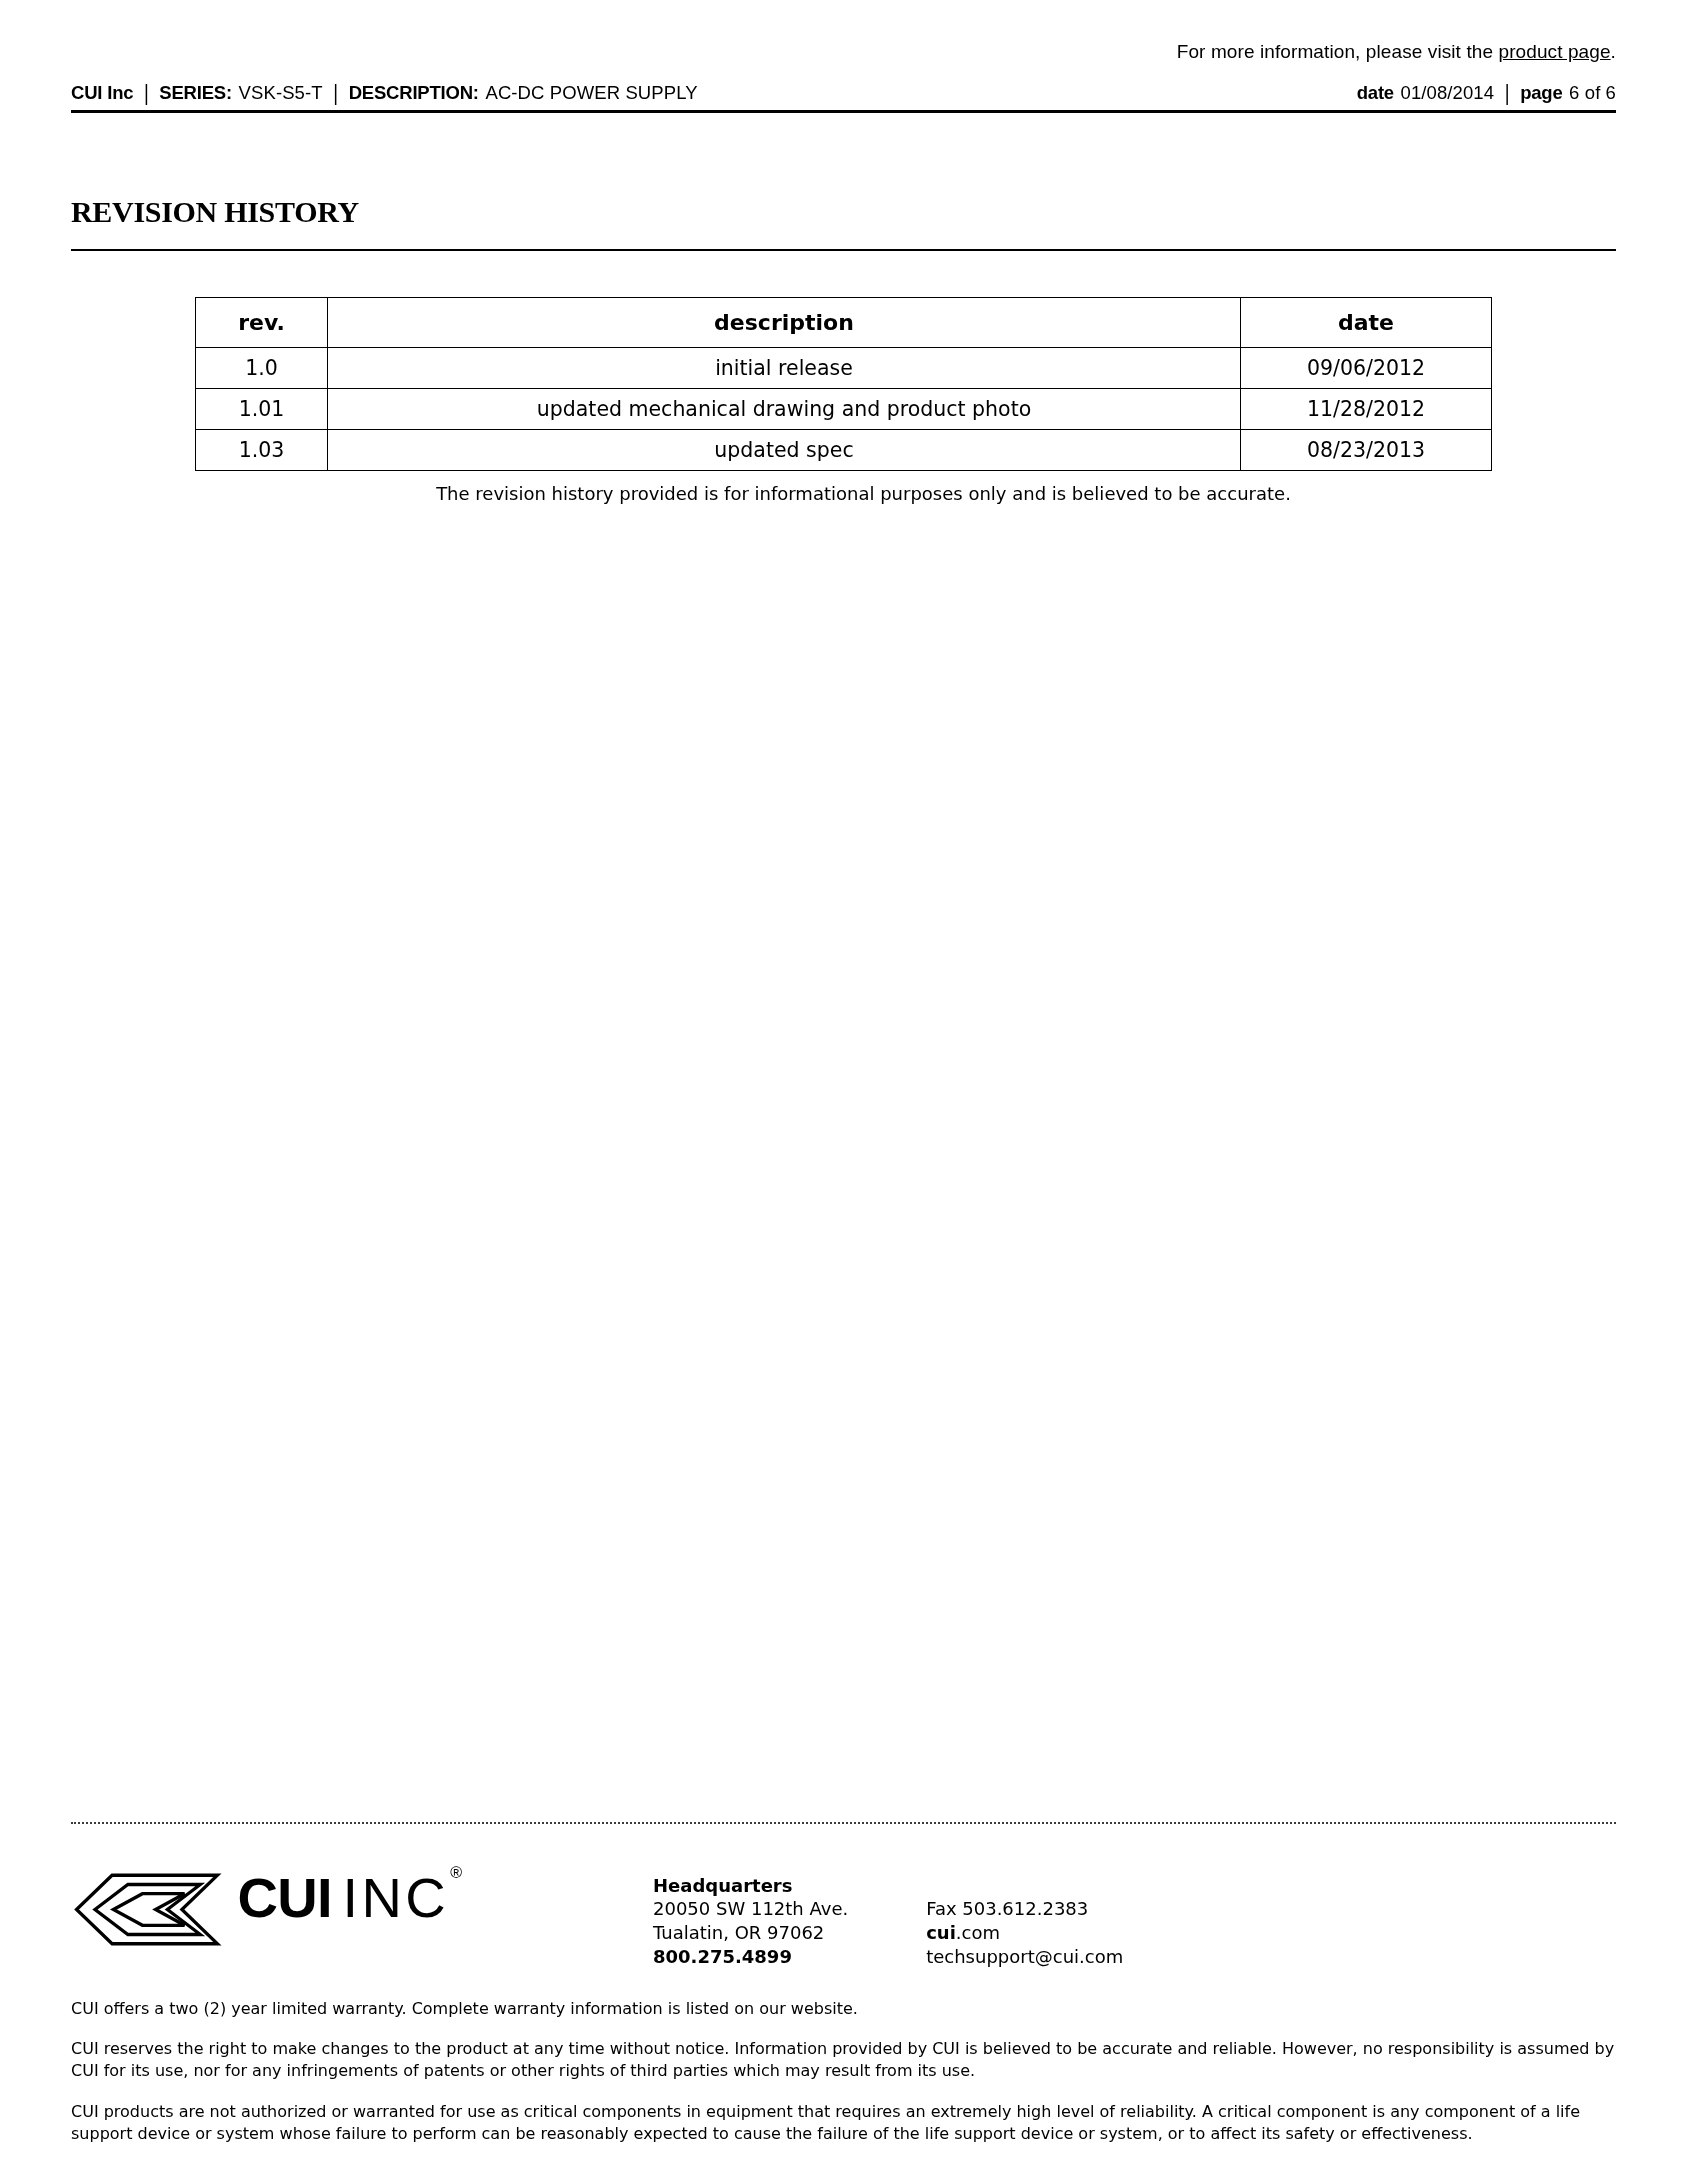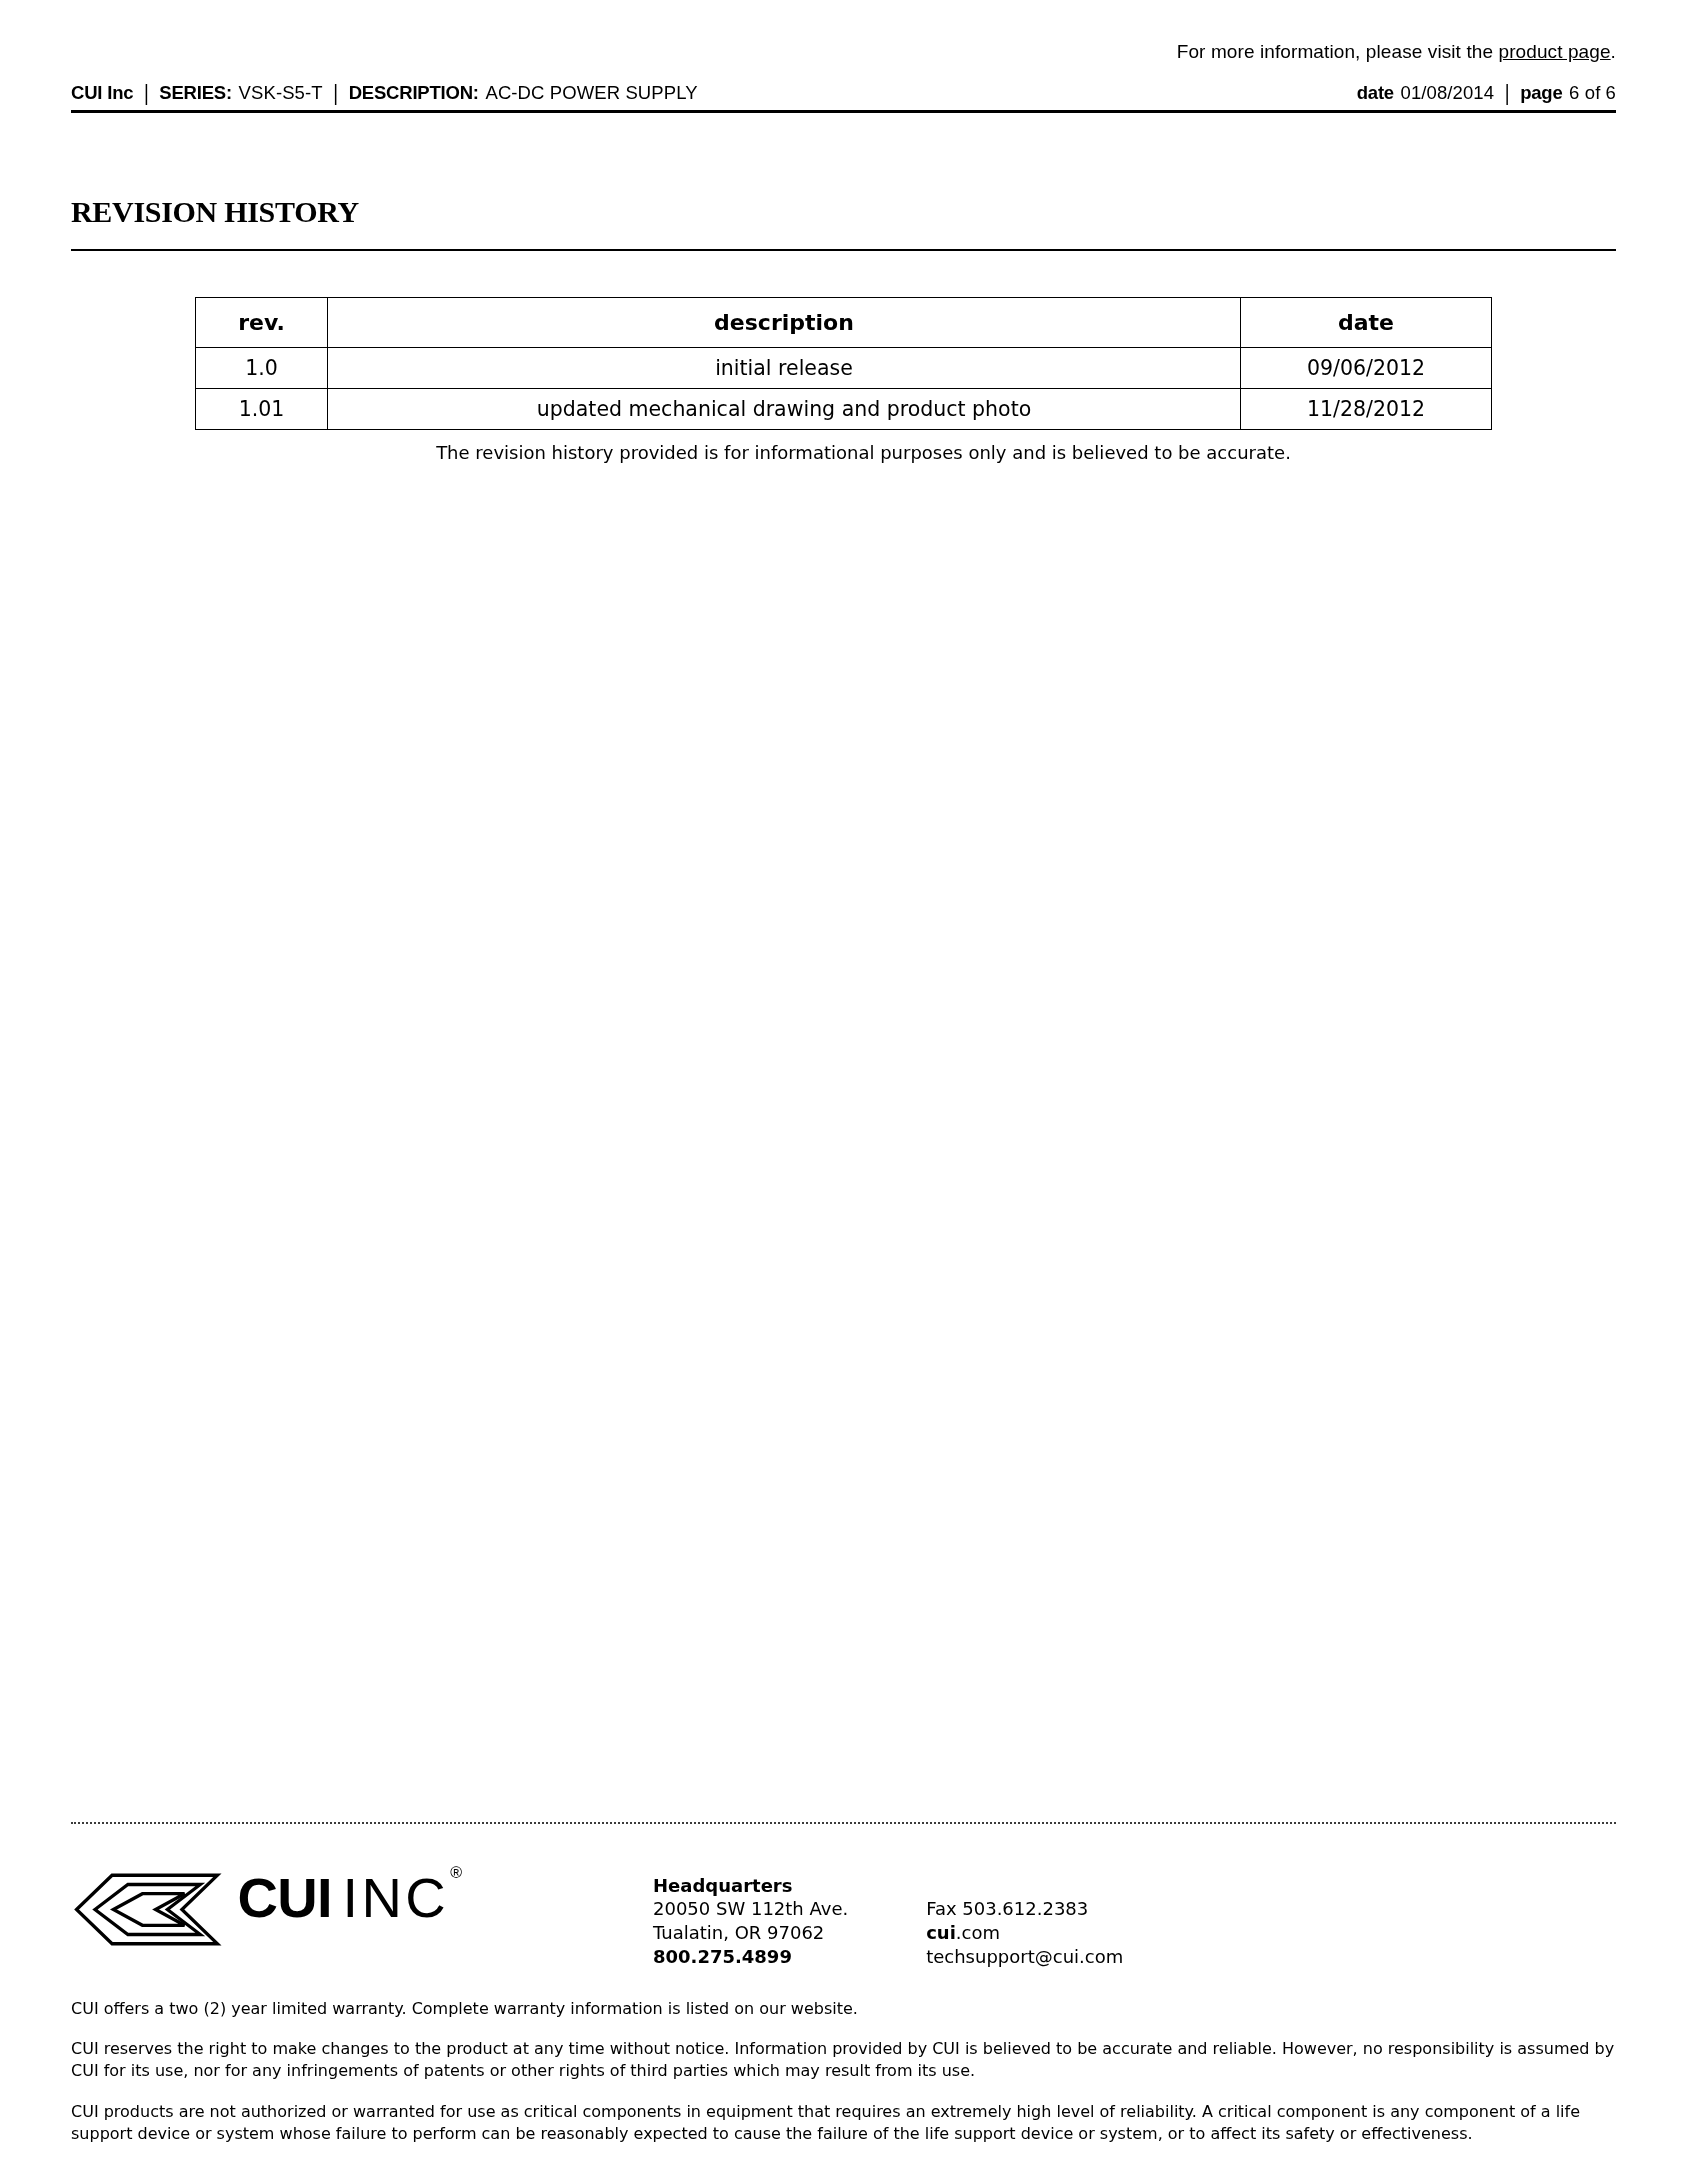--- a/index.html
+++ b/index.html
@@ -238,20 +238,25 @@
         <tr>
           <td>1.0</td>
           <td>initial release</td>
           <td>09/06/2012</td>
         </tr>
         <tr>
           <td>1.01</td>
           <td>updated mechanical drawing and product photo</td>
           <td>11/28/2012</td>
         </tr>
+        <tr>
+          <td>1.03</td>
+          <td>updated spec</td>
+          <td>08/23/2013</td>
+        </tr>
       </tbody>
     </table>
   </div>
 
   <div class="table-note">The revision history provided is for informational purposes only and is believed to be accurate.</div>
 
   <div class="footer">
     <div class="dotted-rule"></div>
 
     <div class="footer-top">

